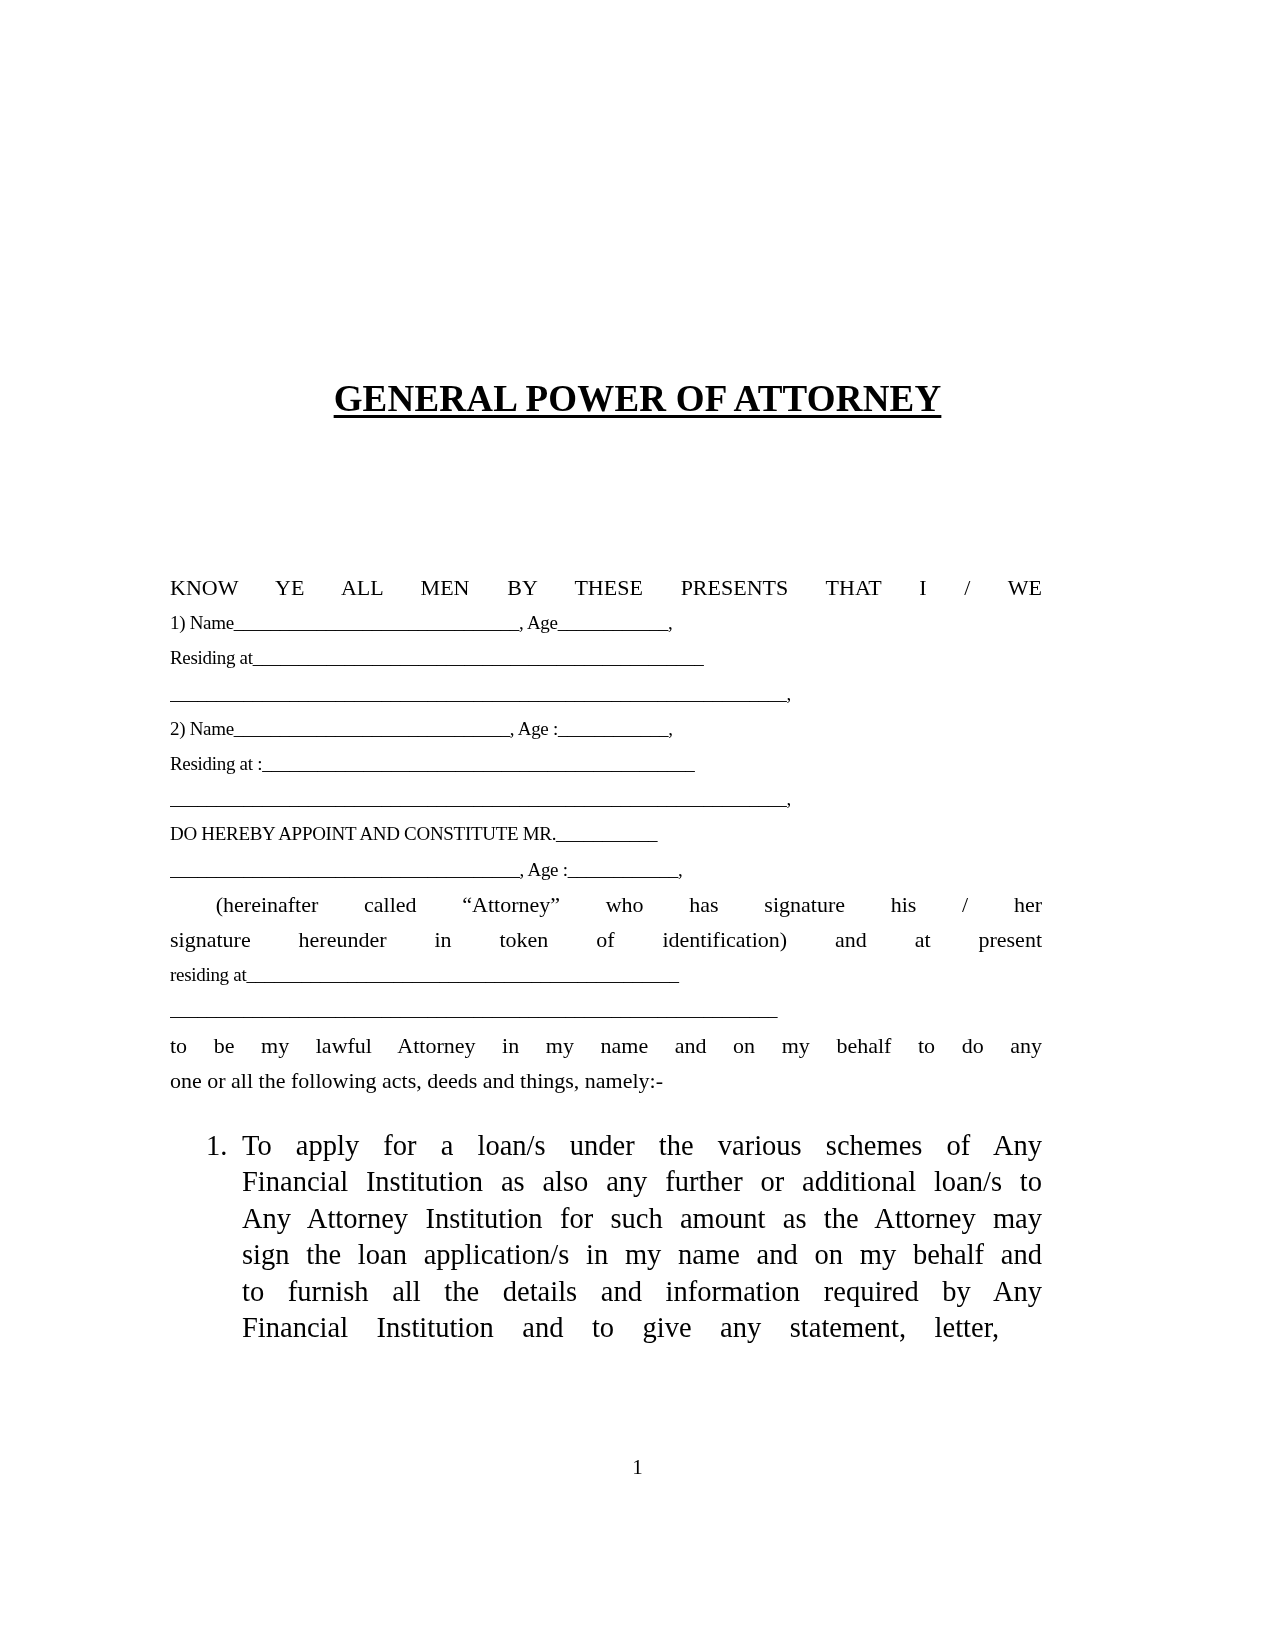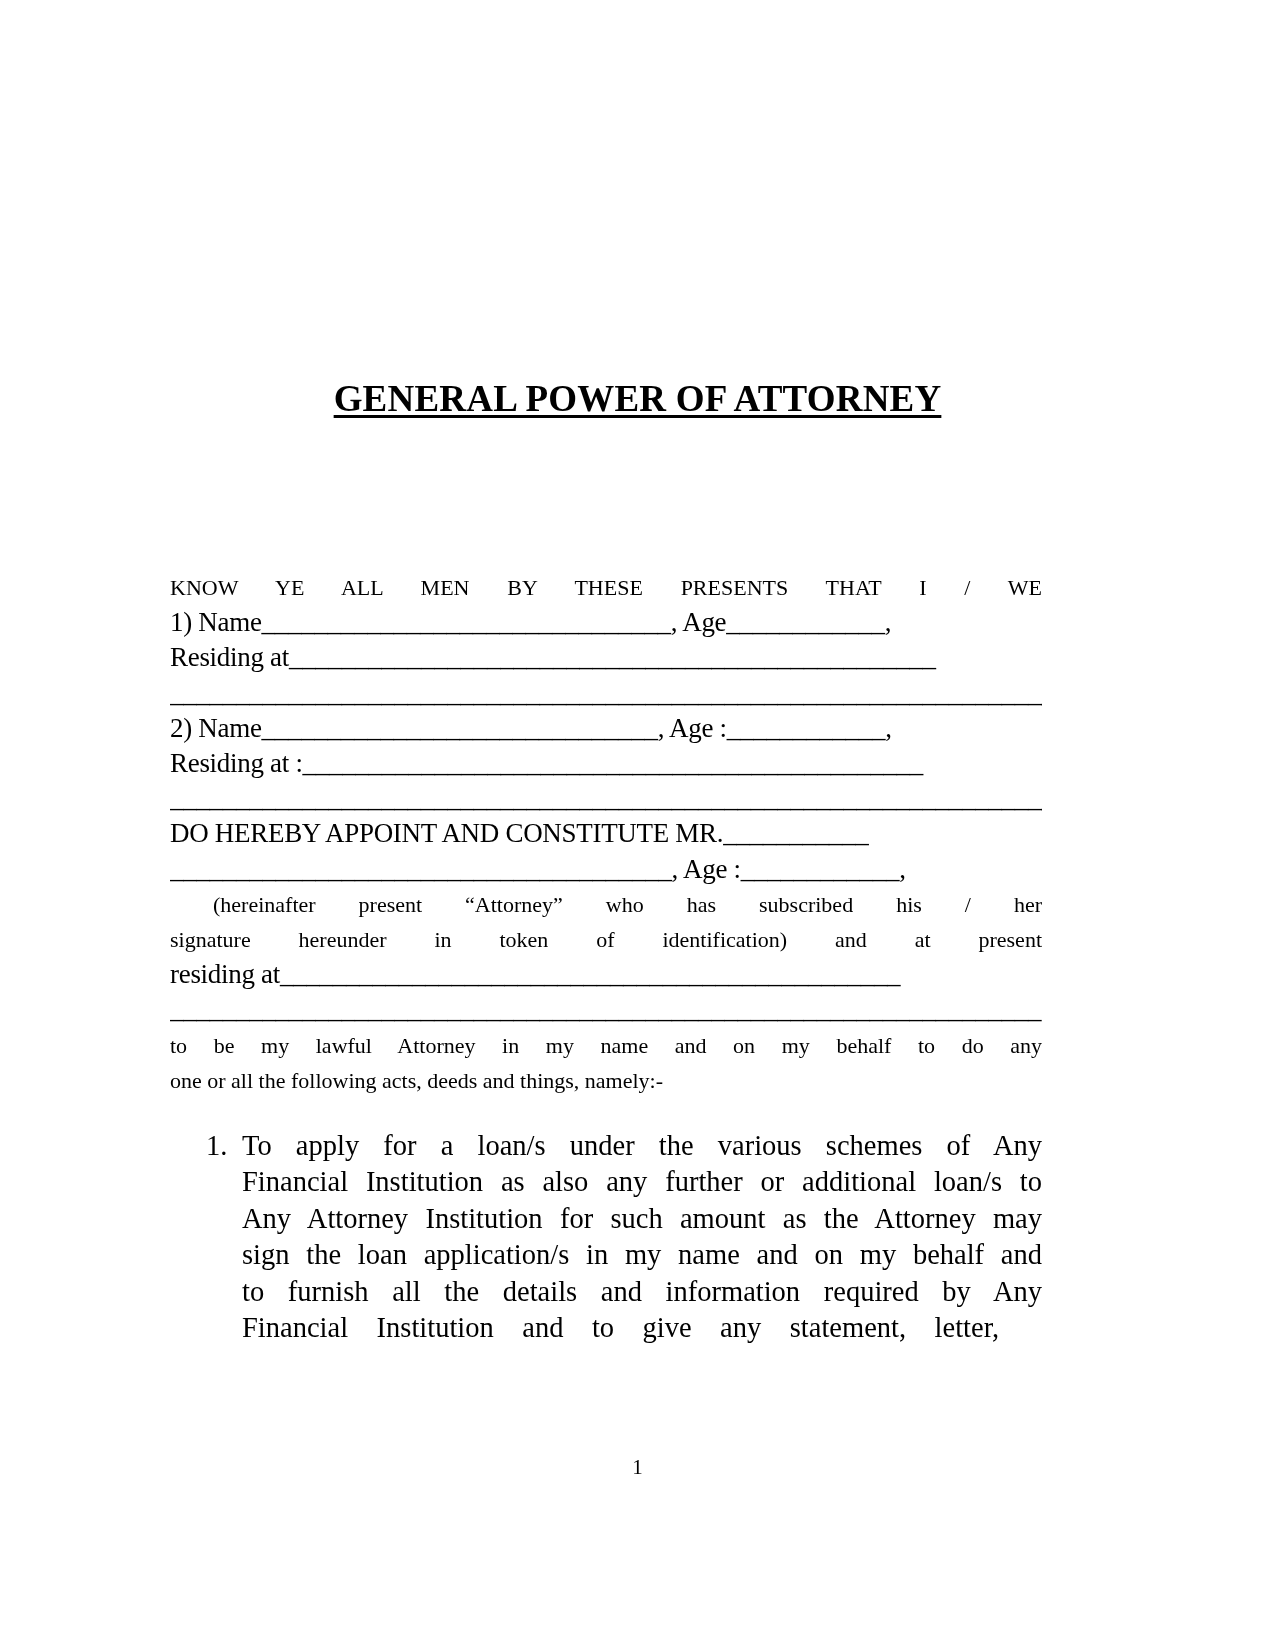--- a/index.html
+++ b/index.html
@@ -59,21 +59,21 @@
     text-align: justify;
     text-align-last: justify;
     white-space: pre-wrap;
   }
   .jline.natural {
     text-align: left;
     text-align-last: left;
   }
 
   .rule-line {
-    font-size: 27px;
+    font-size: 19px;
     line-height: 35.2px;
     margin: 0;
     letter-spacing: -0.3px;
     white-space: nowrap;
     overflow: hidden;
   }
   .spacer-md { height: 30px; }
 
   
   .list {
@@ -139,21 +139,21 @@
     <div class="rule-line"><span>2) Name</span><span>______________________________</span><span>, Age :</span><span>____________</span><span>,</span></div>
 
     <div class="rule-line"><span>Residing at :</span><span>_______________________________________________</span></div>
 
     <div class="rule-line"><span>___________________________________________________________________,</span></div>
 
     <div class="rule-line">DO HEREBY APPOINT AND CONSTITUTE   MR.___________</div>
 
     <div class="rule-line"><span>______________________________________</span><span>, Age :</span><span>____________</span><span>,</span></div>
 
-    <div class="jline"> (hereinafter present “Attorney” who has subscribed his / her</div>
+    <div class="jline"> (hereinafter called “Attorney” who has signature his / her</div>
 
     <div class="jline">signature hereunder in token of identification) and at present</div>
 
     <div class="rule-line"><span>residing at</span><span>_______________________________________________</span></div>
 
     <div class="rule-line"><span>__________________________________________________________________</span></div>
 
     <div class="jline">to be my lawful Attorney in my name and on my behalf to do any</div>
 
     <div class="jline natural">one or all the following acts, deeds and things, namely:-</div>

